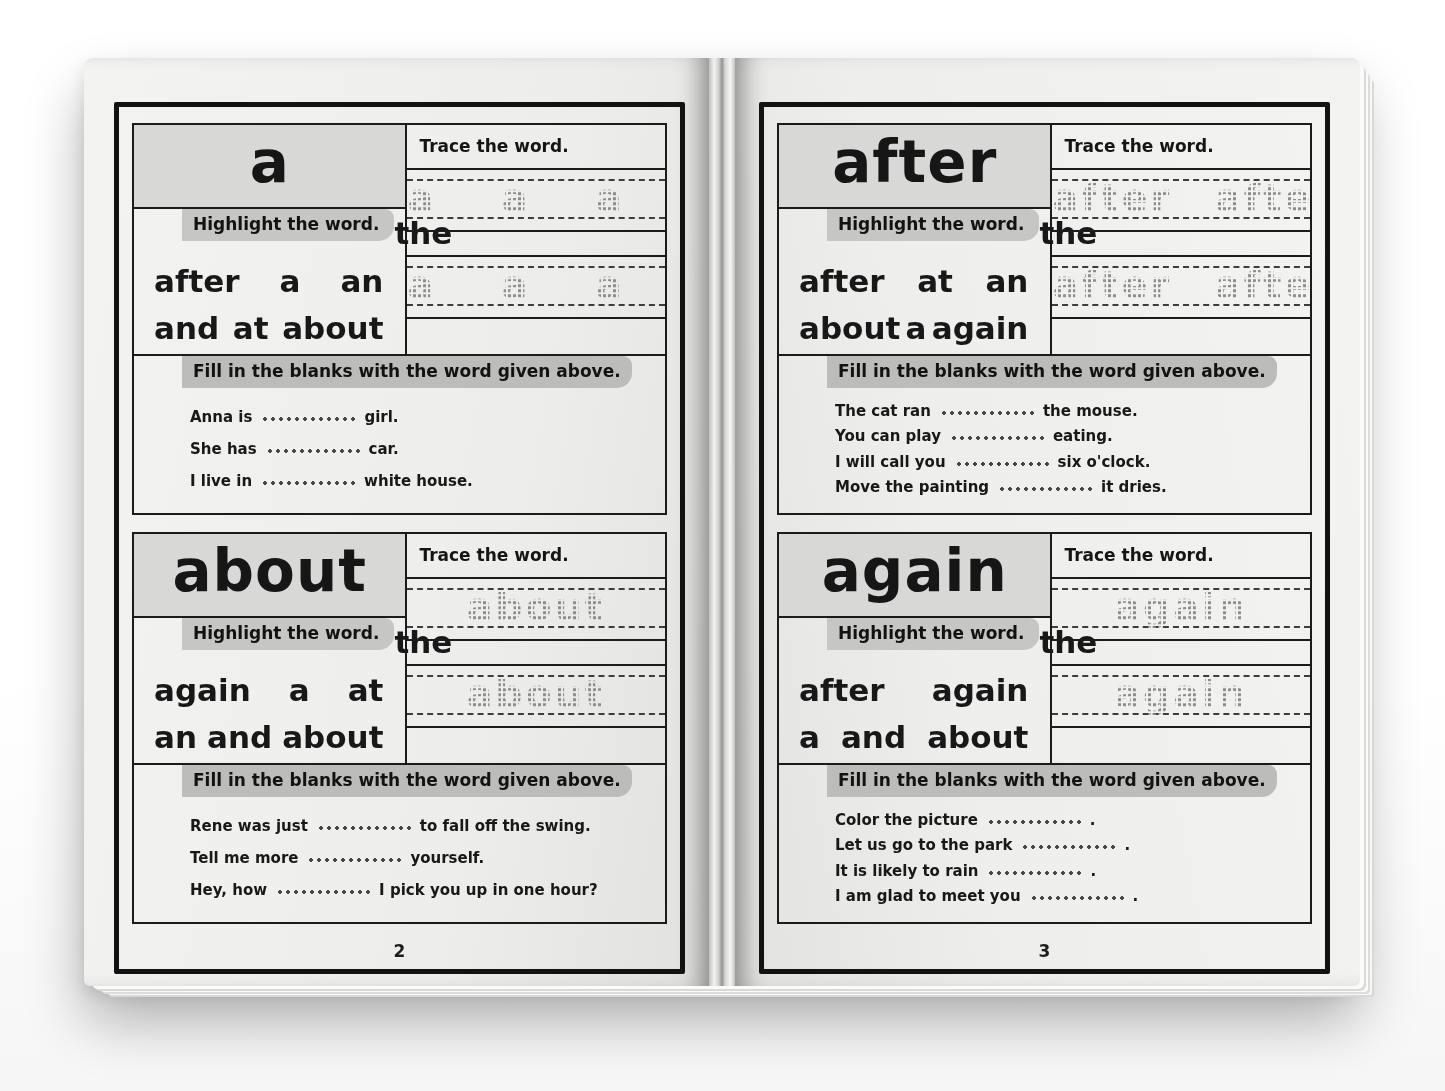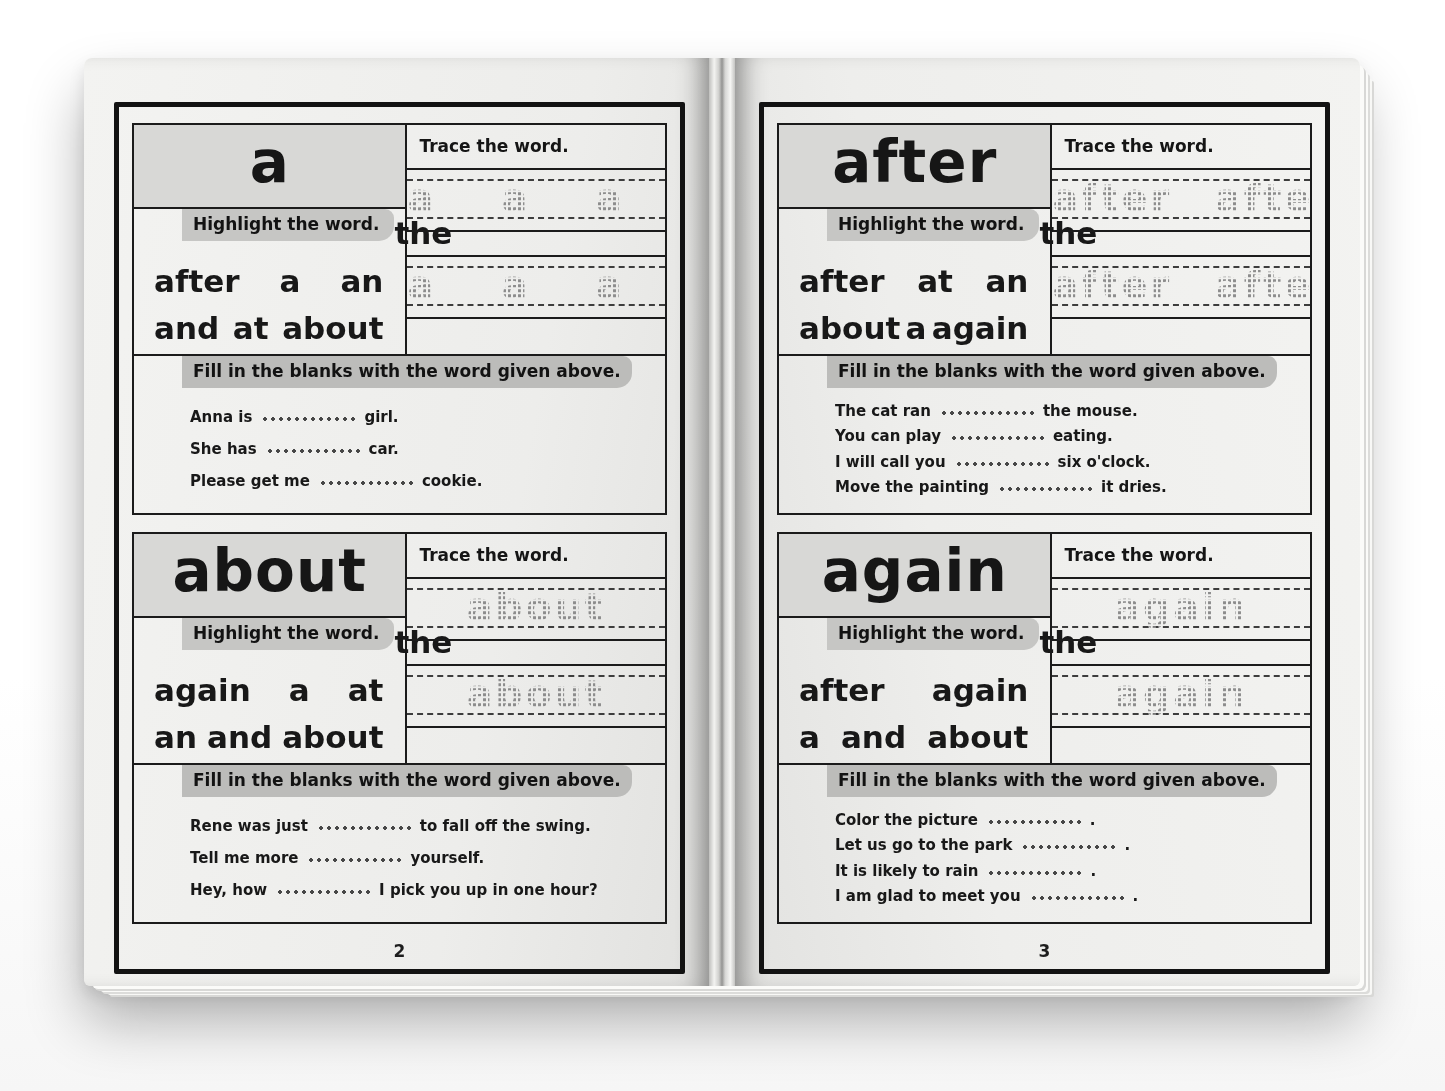--- a/index.html
+++ b/index.html
@@ -201,21 +201,21 @@
                 <span class="trace-word">a a a a</span>
               </div>
               <div class="trace-rest"></div>
             </div>
           </div>
           <div class="fill-area">
             <div class="tab-label fill-bar">Fill in the blanks with the word given above.</div>
             <div class="sentences">
               <div class="sentence"><span>Anna is</span><span class="blank"></span><span>girl.</span></div>
               <div class="sentence"><span>She has</span><span class="blank"></span><span>car.</span></div>
-              <div class="sentence"><span>Please get me</span><span class="blank"></span><span>cookie.</span></div>
+              <div class="sentence"><span>I live in</span><span class="blank"></span><span>white house.</span></div>
             </div>
           </div>
         </section>
 
         <section class="word-section sec-about">
           <div class="section-top">
             <div class="left-col">
               <div class="word-header">
                 <span class="big-word">about</span>
               </div>

